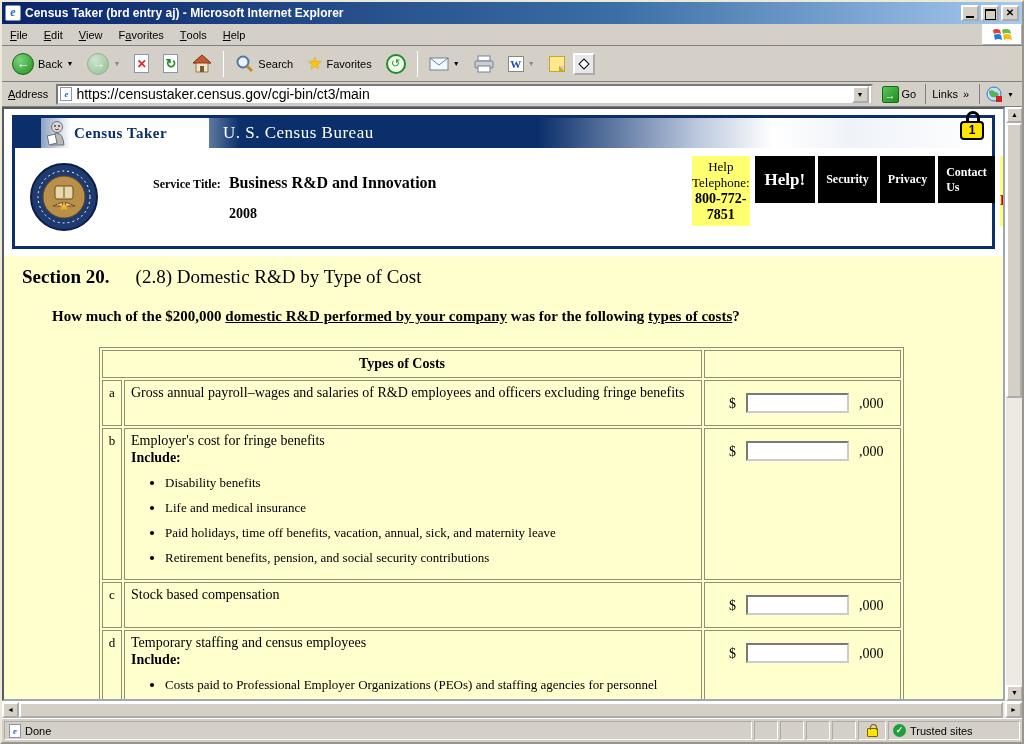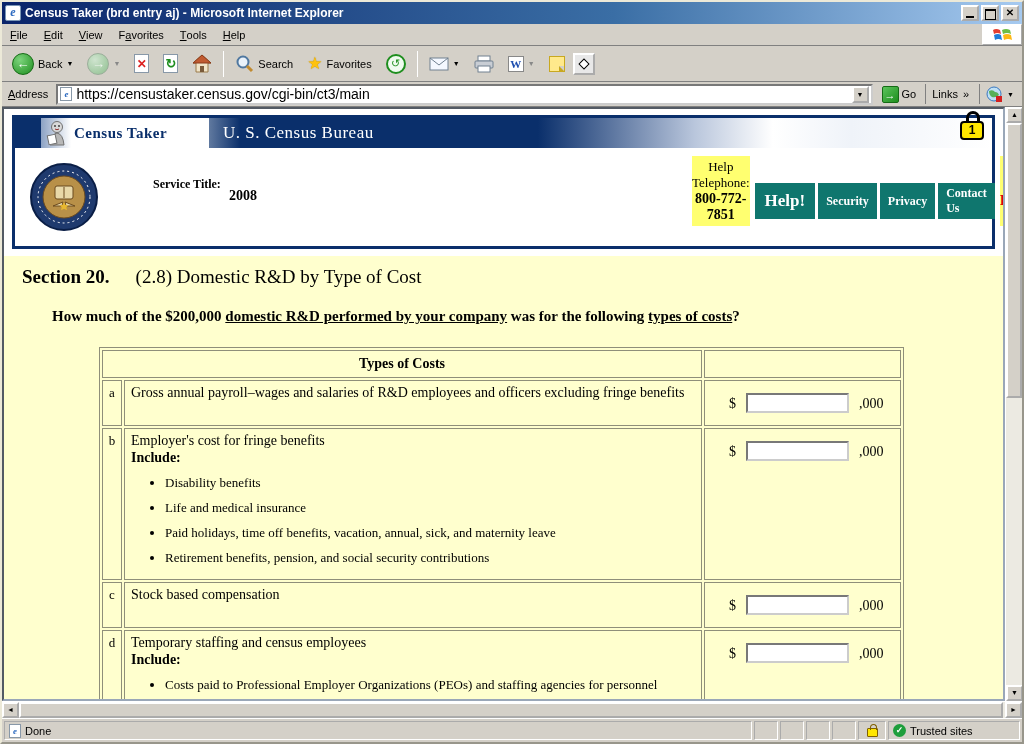--- a/index.html
+++ b/index.html
@@ -79,21 +79,21 @@
   .hdr-main { display:flex; padding:14px 0 0 14px; position:relative; }
   .svc { display:flex; margin-left:54px; margin-top:12px; }
   .svc-label { font:bold 12px "Liberation Serif",serif; margin-right:8px; margin-top:3px; white-space:nowrap; }
   .svc-title { font:bold 16px "Liberation Serif",serif; }
   .svc-year { font:bold 14px "Liberation Serif",serif; margin-top:14px; }
   .help-stack { position:absolute; right:57px; top:8px; width:243px; display:flex; flex-direction:row; gap:5px; }
   .ybar { background:#FFFF70; text-align:center; font:13px "Liberation Serif",serif; padding:3px 0; }
   .ybar b { font-size:14px; }
   .status-red { color:#E00000; font-weight:bold; font-size:15px; }
   .navbtn-row { display:flex; gap:3px; }
-  .navbtn { background:#0f766e; color:#fff; font:bold 12px "Liberation Serif",serif; display:flex; align-items:center; justify-content:center; height:36px; padding:0 8px;margin-top:27px; }
+  .navbtn { background:#000000; color:#fff; font:bold 12px "Liberation Serif",serif; display:flex; align-items:center; justify-content:center; height:47px; padding:0 8px; }
   .navbtn.big { font-size:17px; padding:0 10px; }
 
   .page-body { padding:10px 8px 0 0; }
   .section-line { padding-left:18px; font:19px "Liberation Serif",serif; }
   .sec-num { font-weight:bold; margin-right:26px; }
   .question { margin:20px 0 0 48px; font:bold 15px "Liberation Serif",serif; }
   .question u { text-decoration:underline; }
 
   table.costs { border-collapse:separate; border-spacing:2px; margin:22px 0 0 95px; width:805px; border:1px solid #8F8F7A; background:#FFFFCE; }
   table.costs td, table.costs th { border:1px solid #8F8F7A; font-family:"Liberation Serif",serif; background:#FFFFCE; }
@@ -282,20 +282,21 @@
                 <circle cx="35" cy="35" r="21" fill="#B89048" stroke="#6B4A1F"></circle>
                 <rect x="26" y="24" width="18" height="13" rx="2" fill="#E8D8A8" stroke="#6B4A1F"></rect>
                 <line x1="35" y1="25" x2="35" y2="36" stroke="#6B4A1F"></line>
                 <path d="M24 44 L34 40 L33 44 Z" fill="#E8D8A8" stroke="#6B4A1F"></path>
                 <path d="M46 44 L36 40 L37 44 Z" fill="#E8D8A8" stroke="#6B4A1F"></path>
                 <path d="M35 40 l1.5 3 3 .3 -2.2 2 .7 3 -3 -1.6 -3 1.6 .7 -3 -2.2 -2 3 -.3Z" fill="#E8B830"></path>
               </svg>
               <div class="svc">
                 <span class="svc-label">Service Title:</span>
                 <div>
+                  <div class="svc-title">Business R&amp;D and Innovation</div>
                   <div class="svc-year">2008</div>
                 </div>
               </div>
               <div class="help-stack">
                 <div class="ybar"><span>Help Telephone: </span><b>800-772-7851</b></div>
                 <div class="navbtn-row">
   <div class="navbtn big">Help!</div>
 
   <div class="navbtn">Security</div>
 

